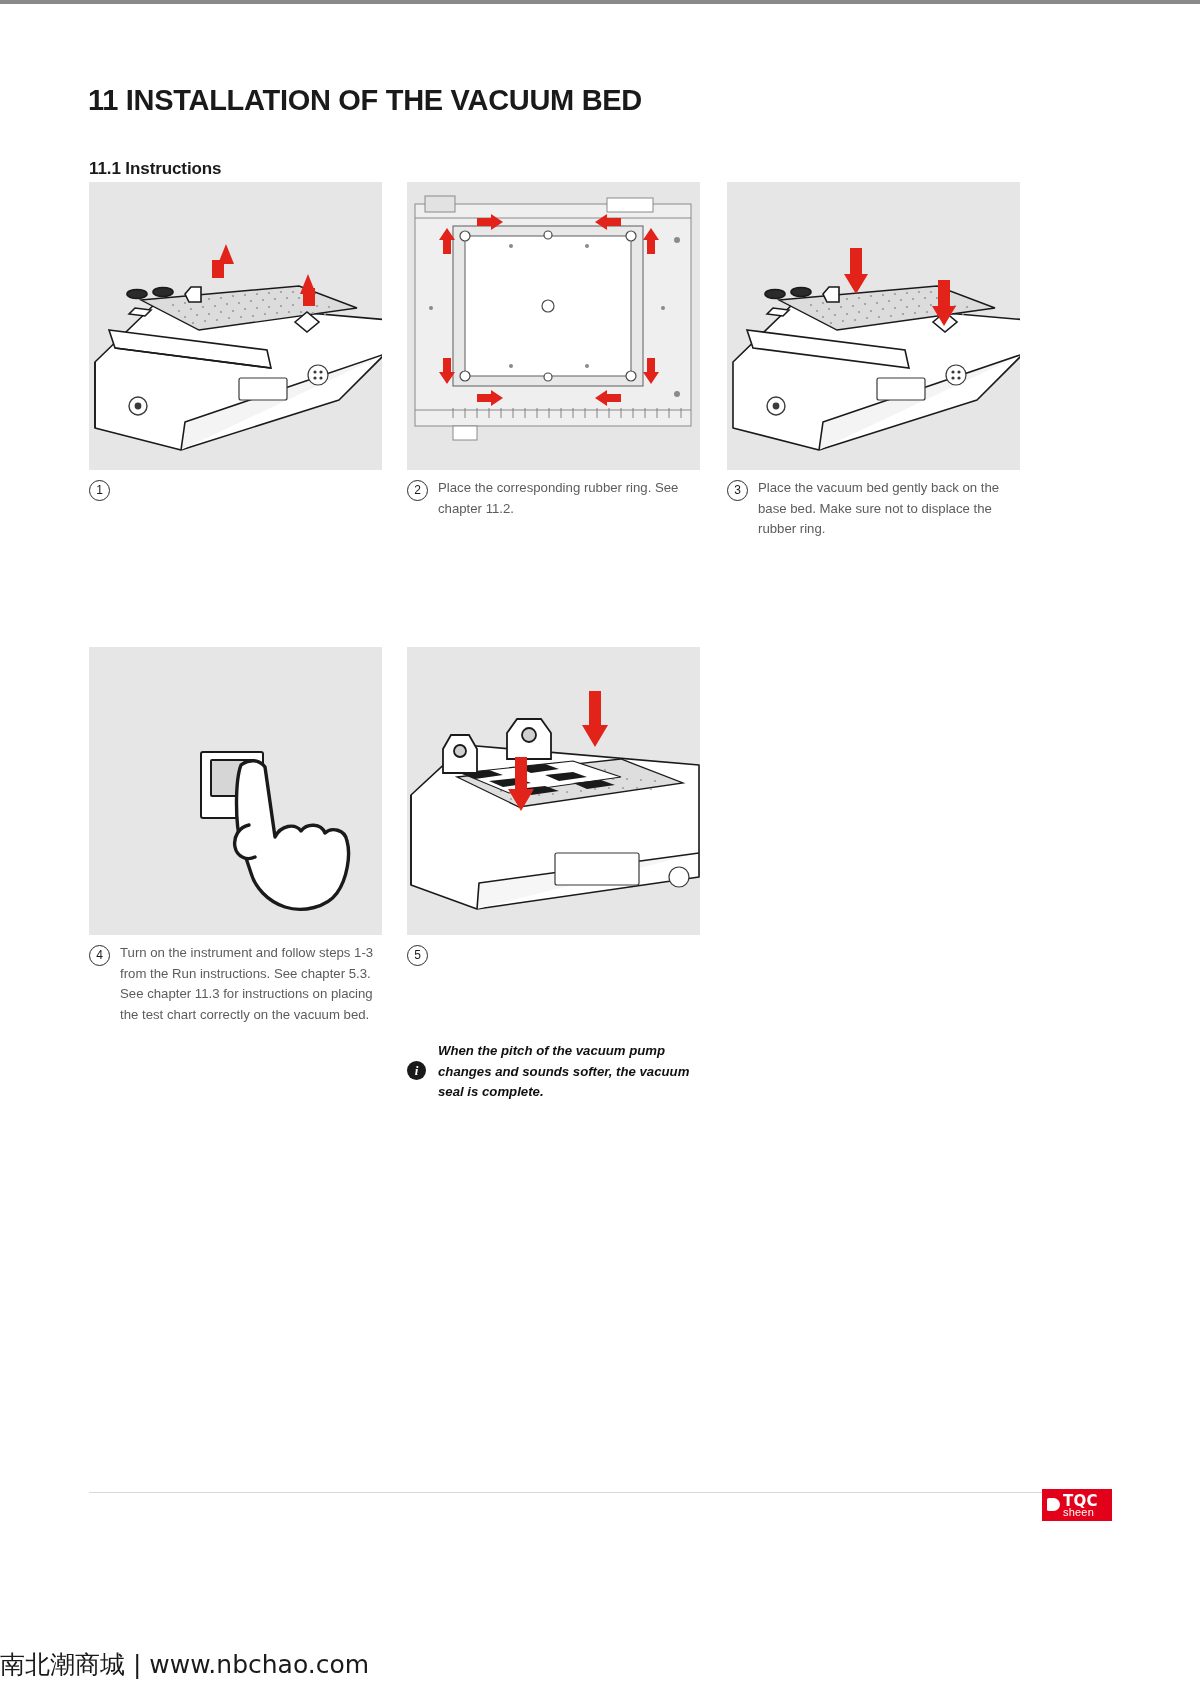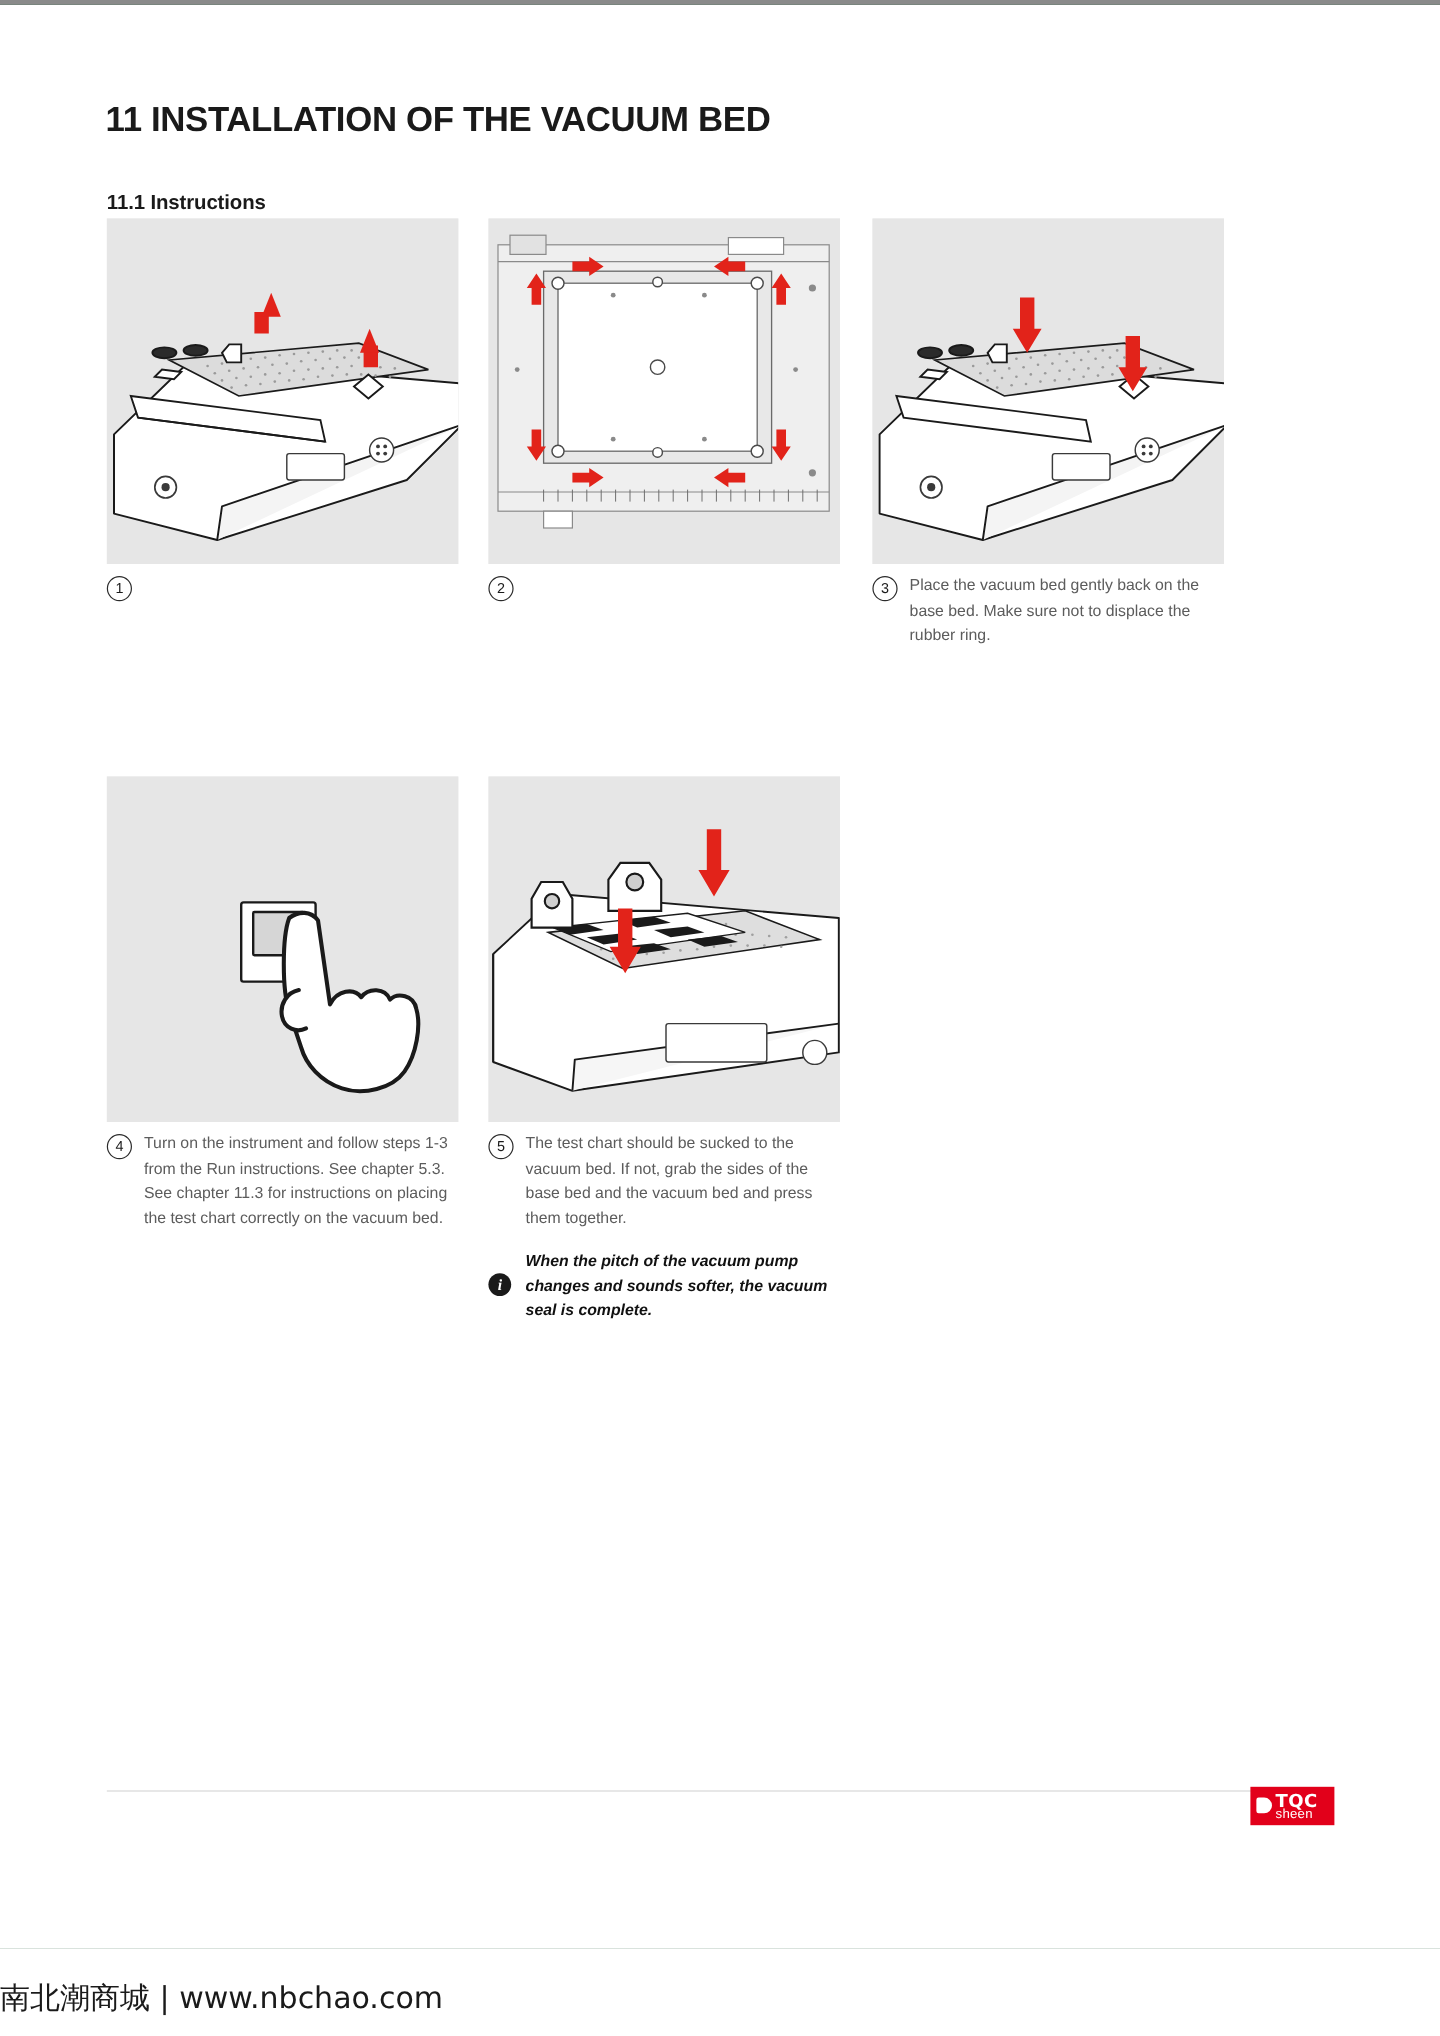--- a/index.html
+++ b/index.html
@@ -458,20 +458,21 @@
             <path d="M211 98 L223 98 L223 124 L229 124 L217 144 L205 124 L211 124 Z"></path>
           </g>
         </svg>
       </div>
 
       <div class="caption c1">
         <span class="stepnum">1</span>
       </div>
       <div class="caption c2">
         <span class="stepnum">2</span>
+        <span>Place the corresponding rubber ring. See chapter 11.2.</span>
       </div>
       <div class="caption c3">
         <span class="stepnum">3</span>
         <span>Place the vacuum bed gently back on the base bed. Make sure not to displace the rubber ring.</span>
       </div>
     </div>
 
     <div class="row2">
 
       <div class="fig c1">
@@ -572,21 +573,20 @@
           </g>
         </svg>
       </div>
 
       <div class="caption c1">
         <span class="stepnum">4</span>
         <span>Turn on the instrument and follow steps 1-3 from the Run instructions. See chapter 5.3. See chapter 11.3 for instructions on placing the test chart correctly on the vacuum bed.</span>
       </div>
       <div class="caption c2">
         <span class="stepnum">5</span>
-        <span>The test chart should be sucked to the vacuum bed. If not, grab the sides of the base bed and the vacuum bed and press them together.</span>
       </div>
     </div>
 
     <div class="note">
       <span class="info-icon">i</span>
       <span>When the pitch of the vacuum pump changes and sounds softer, the vacuum seal is complete.</span>
     </div>
 
     <div class="footer-rule"></div>
     <div class="page-number">25</div>

